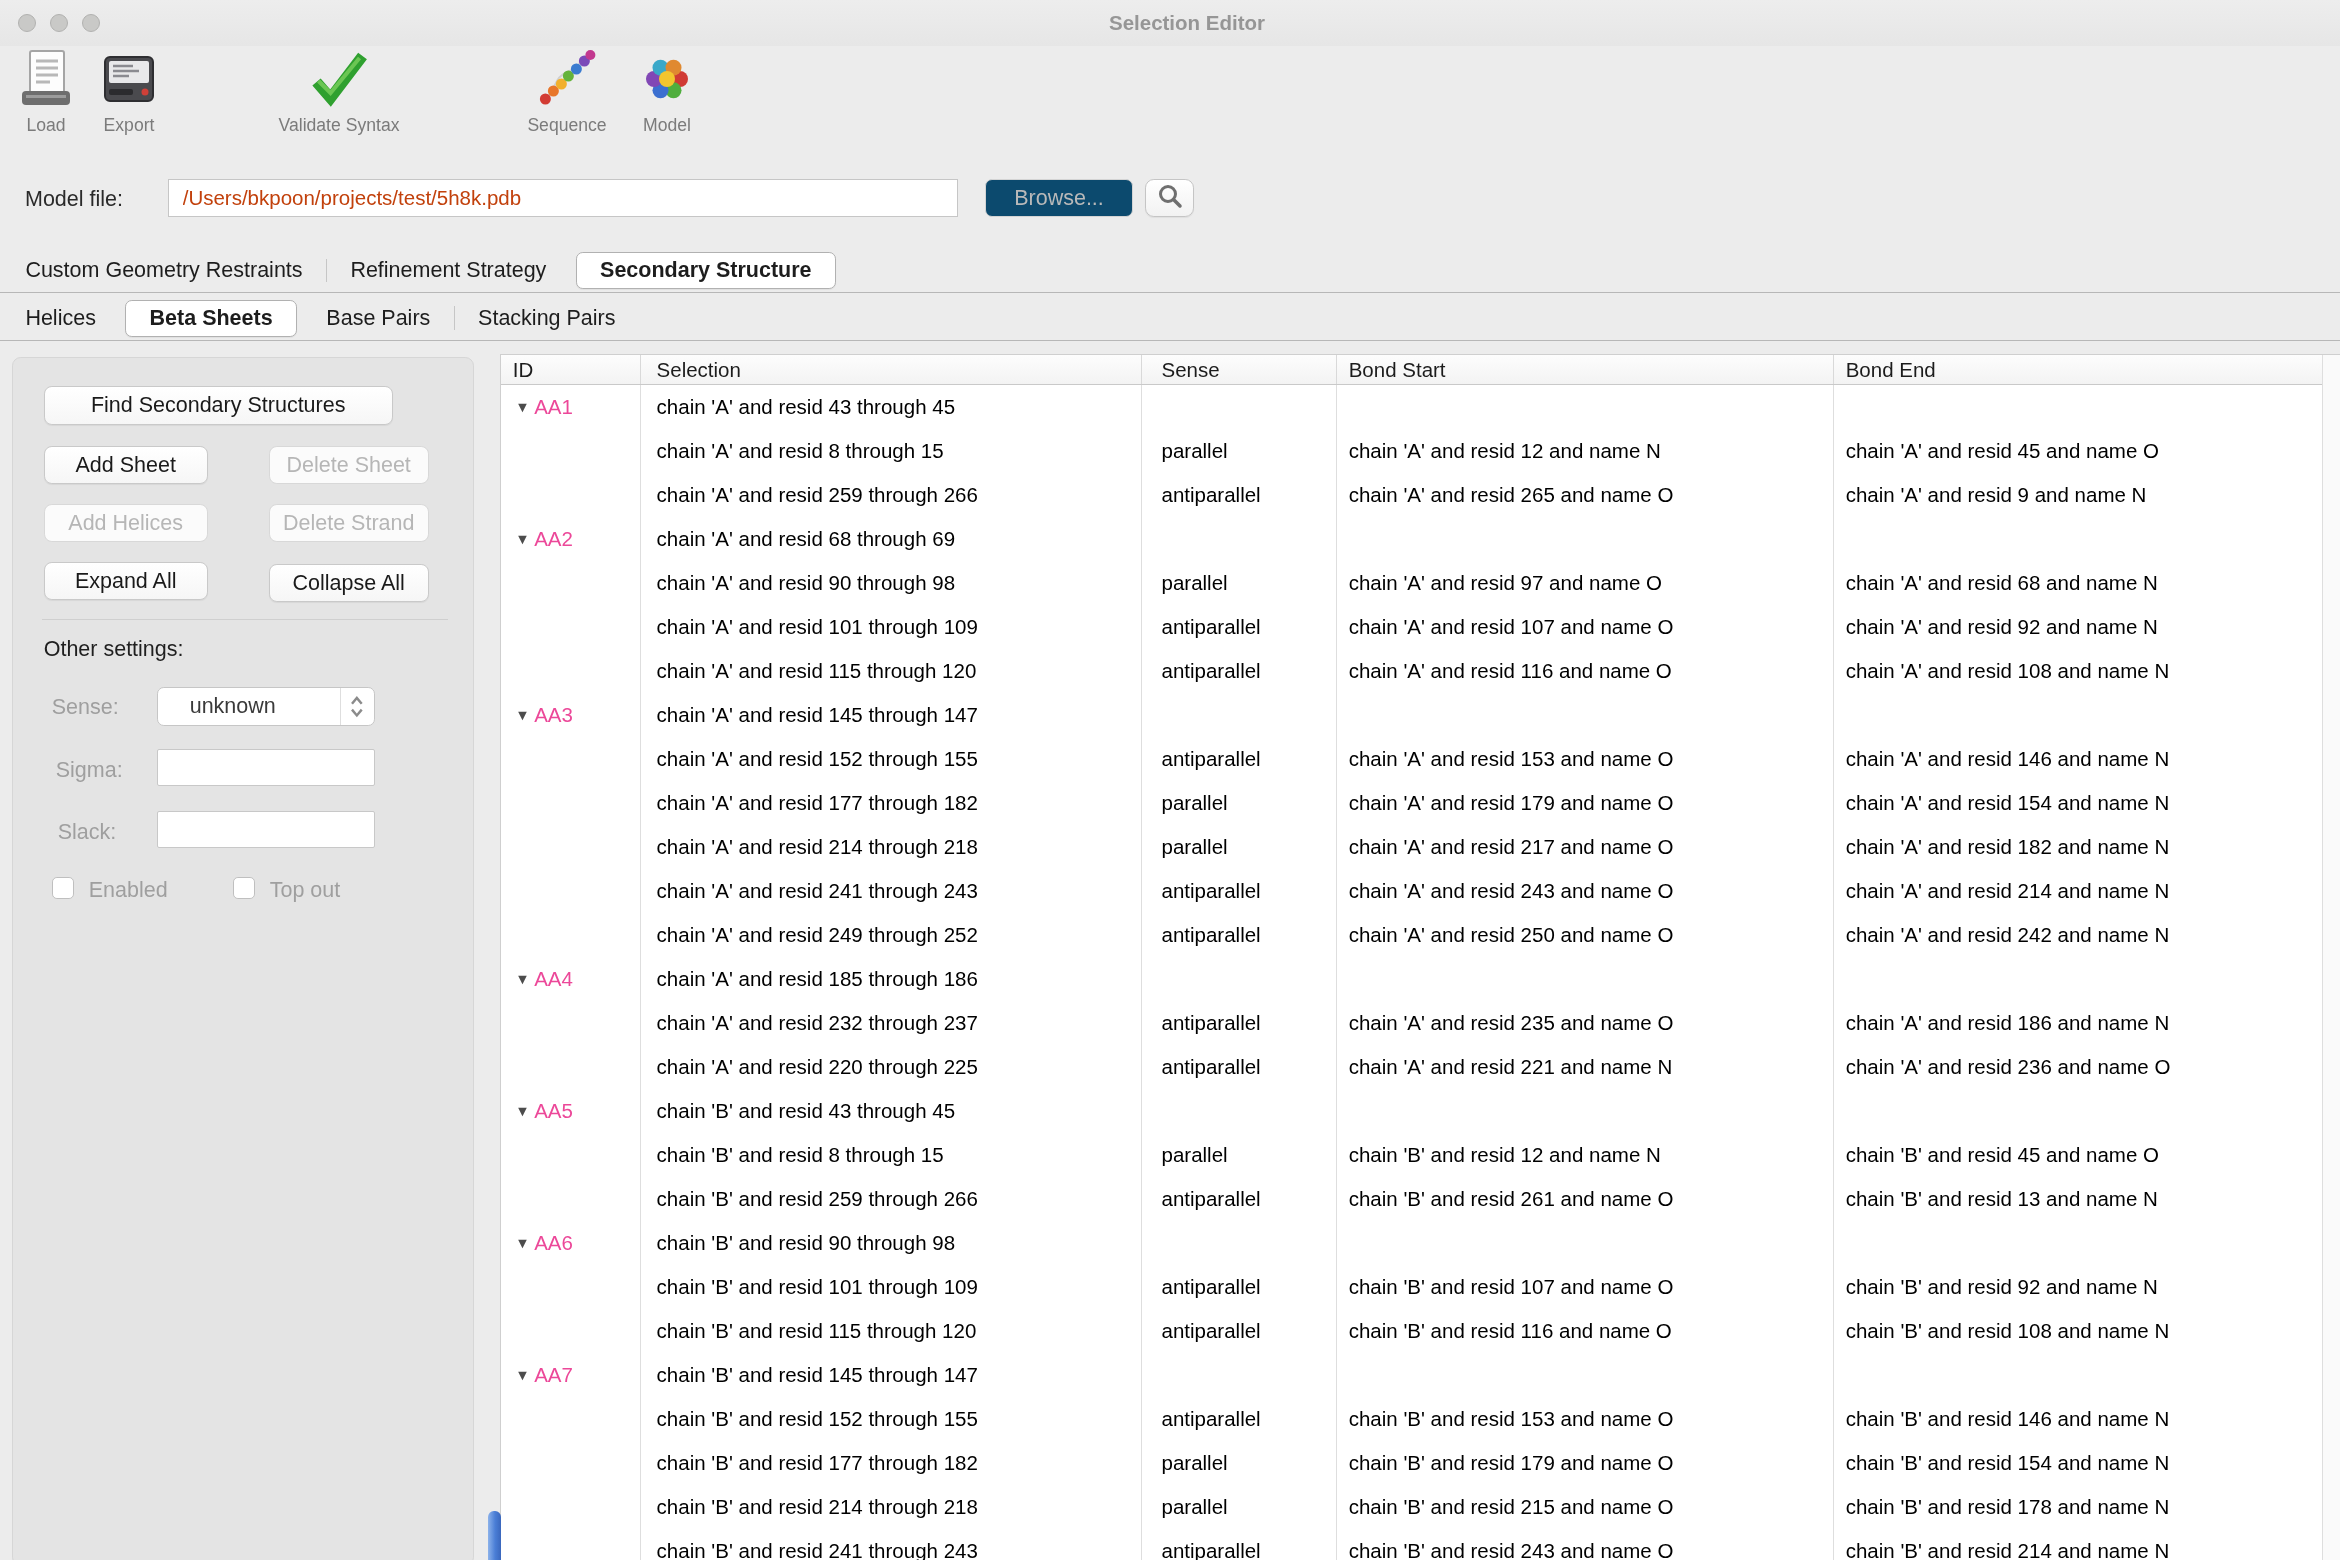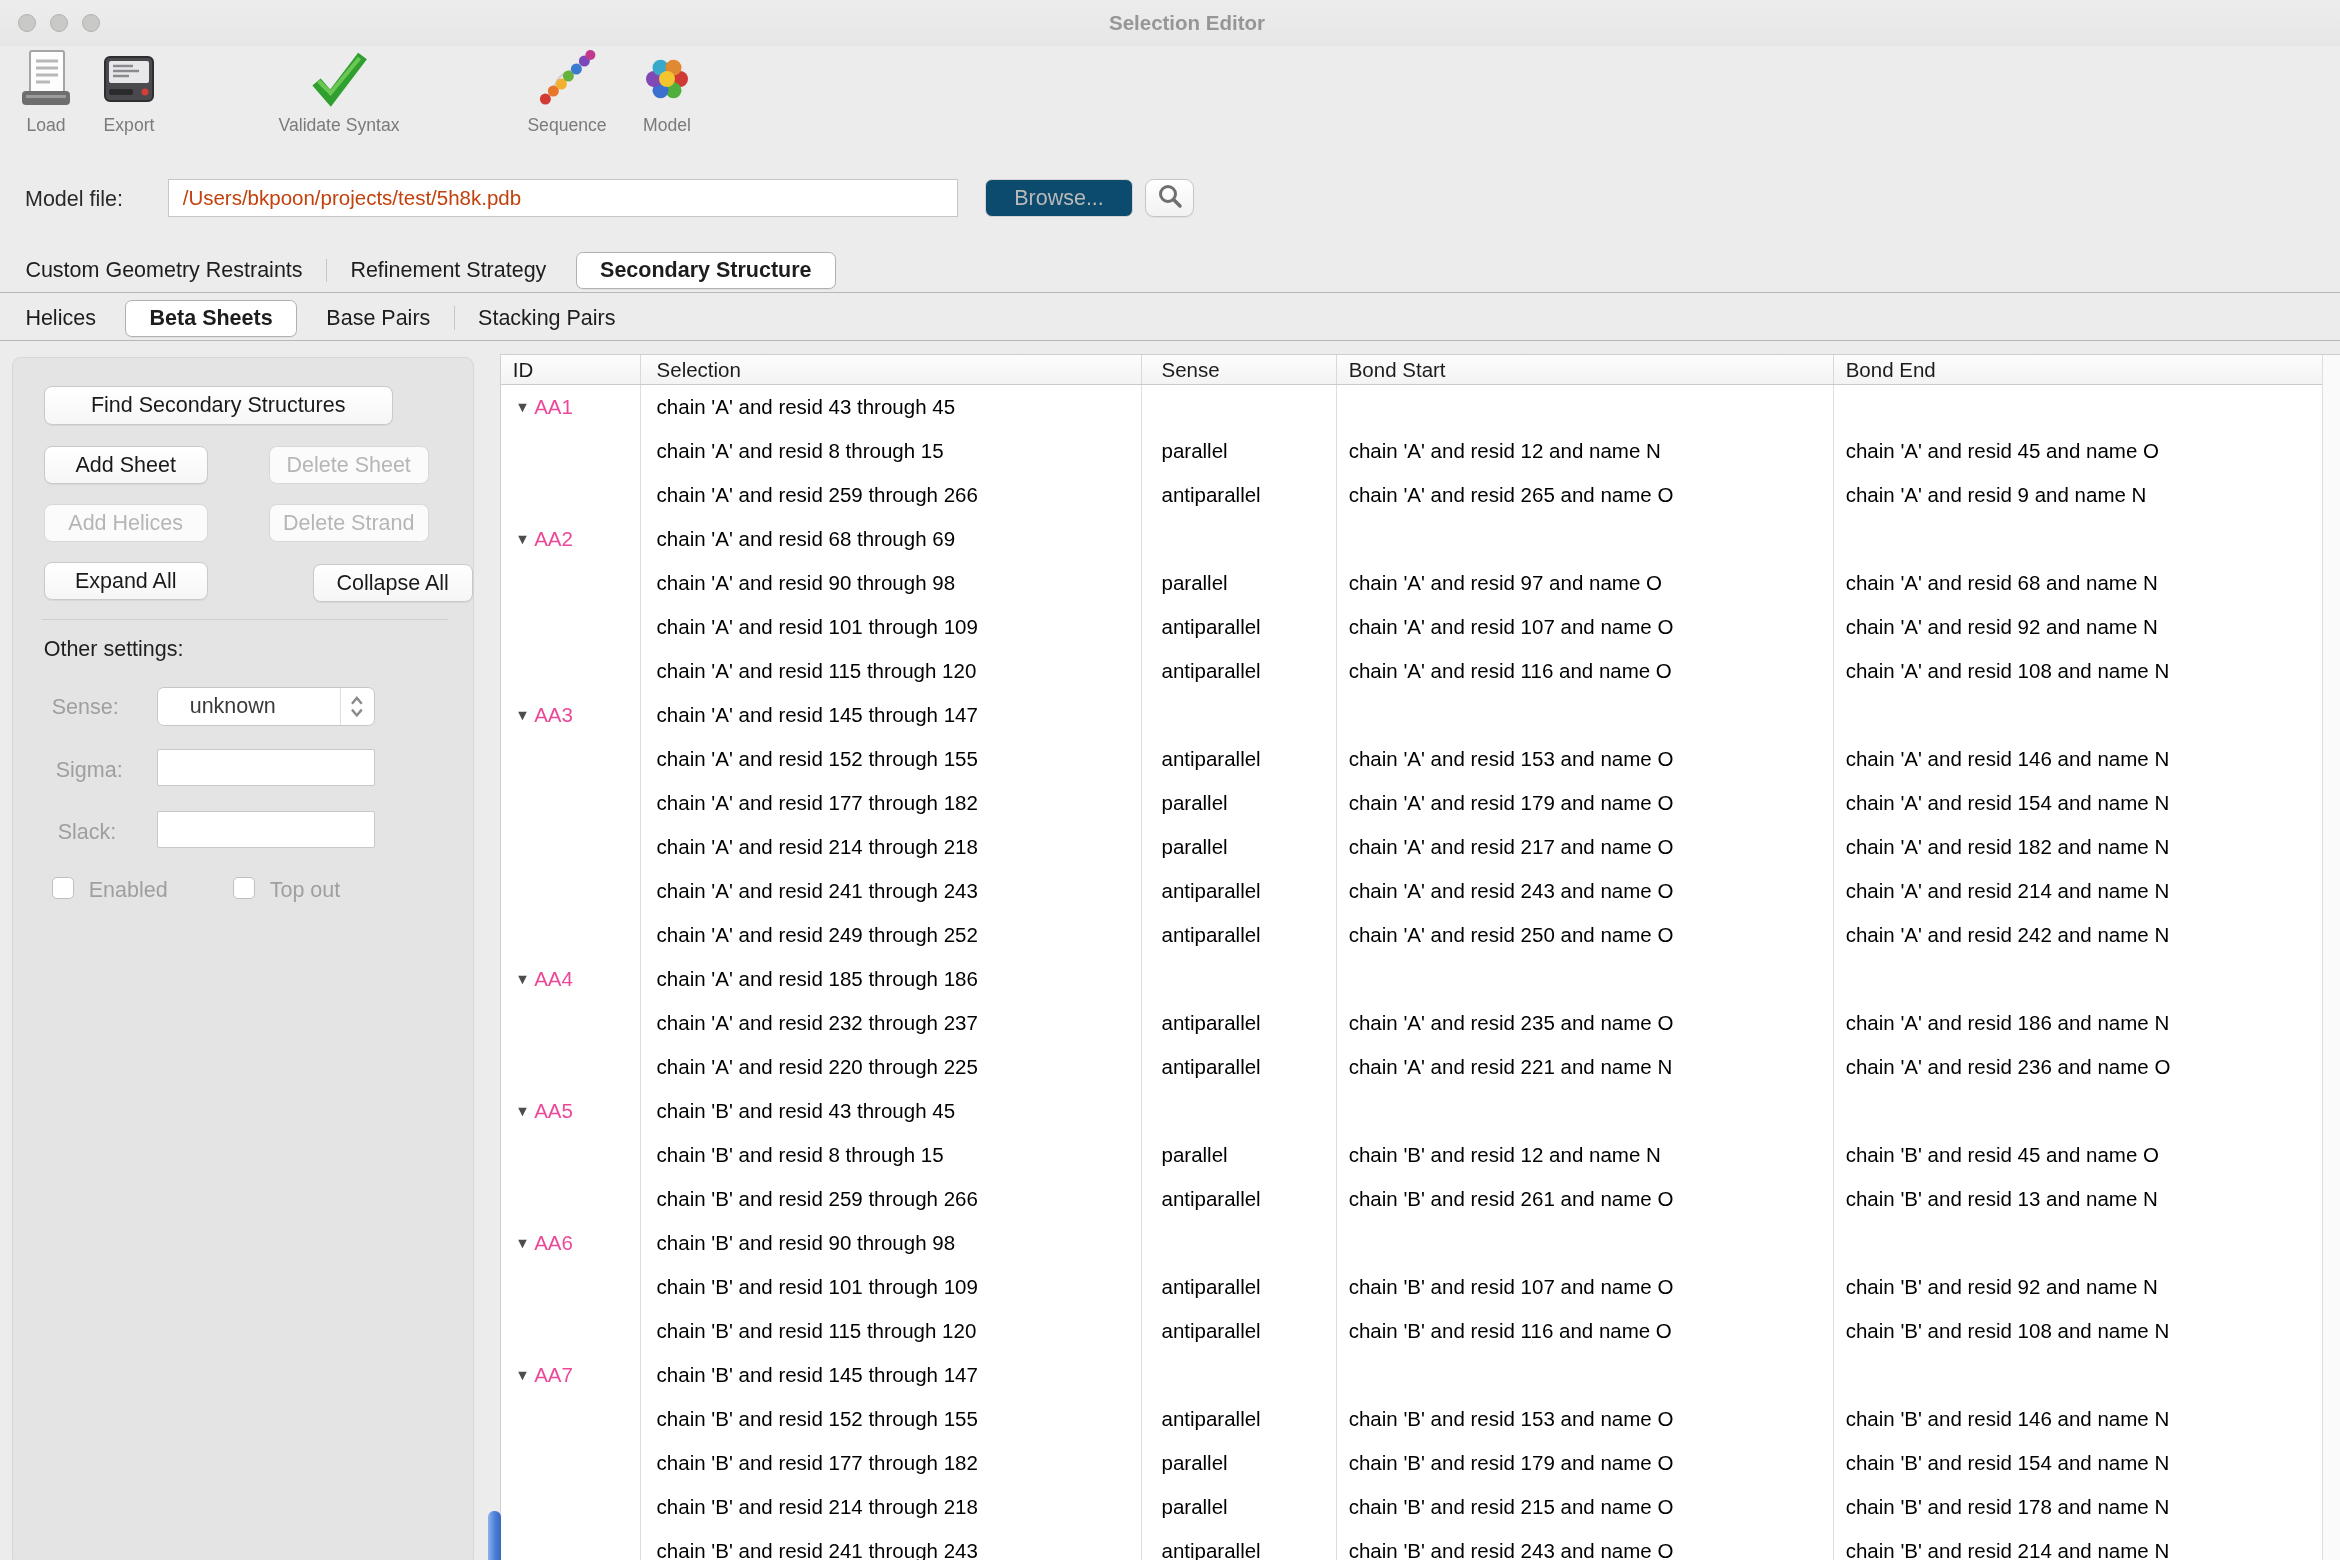--- a/index.html
+++ b/index.html
@@ -45,21 +45,21 @@
   .btn{position:absolute;display:flex;align-items:center;justify-content:center;
         background:linear-gradient(#ffffff,#f6f6f6);border:1px solid #c9c9c9;border-radius:7.8px;
         font-size:21.5px;color:#1a1a1a;box-sizing:border-box;box-shadow:0 1px 1px rgba(0,0,0,.06);white-space:nowrap;}
   .btn.disabled{color:#b6b6b6;background:#fbfbfb;border-color:#d8d8d8;box-shadow:none;}
   .b-find{left:31px;top:28px;width:349px;height:39px;}
   .b-addsheet{left:31px;top:88px;width:164px;height:38px;}
   .b-delsheet{left:256px;top:88px;width:160px;height:38px;}
   .b-addstrand{left:31px;top:146px;width:164px;height:38px;}
   .b-delstrand{left:256px;top:146px;width:160px;height:38px;}
   .b-expand{left:31px;top:204px;width:164px;height:38px;}
-  .b-collapse{left:256px;top:206px;width:160px;height:38px;margin-left:44px;}
+  .b-collapse{left:256px;top:206px;width:160px;height:38px;}
   .sb-divider{position:absolute;left:29px;right:25px;top:261px;height:1px;background:#cfcfcf;}
   .sb-heading{position:absolute;left:31px;top:279px;font-size:21.5px;color:#1f1f1f;}
   .sb-label{position:absolute;font-size:21.5px;color:#9f9f9f;}
   .l-sense{left:39px;top:337px;} .l-sigma{left:43px;top:400px;} .l-slack{left:45px;top:462px;}
   .sb-select{position:absolute;left:144px;top:329px;width:218px;height:39px;background:#fff;
         border:1px solid #c6c6c6;border-radius:6.8px;display:flex;align-items:center;box-sizing:border-box;}
   .sb-select .val{flex:1;padding-left:32px;font-size:21.5px;color:#3a3a3a;}
   .sb-select .stepper{width:33px;height:100%;border-left:1px solid #dedede;display:flex;align-items:center;justify-content:center;}
   .sb-field{position:absolute;left:144px;width:218px;height:37px;}
   .sb-field input{width:100%;height:100%;box-sizing:border-box;background:#fff;border:1px solid #c8c8c8;border-radius:2px;

